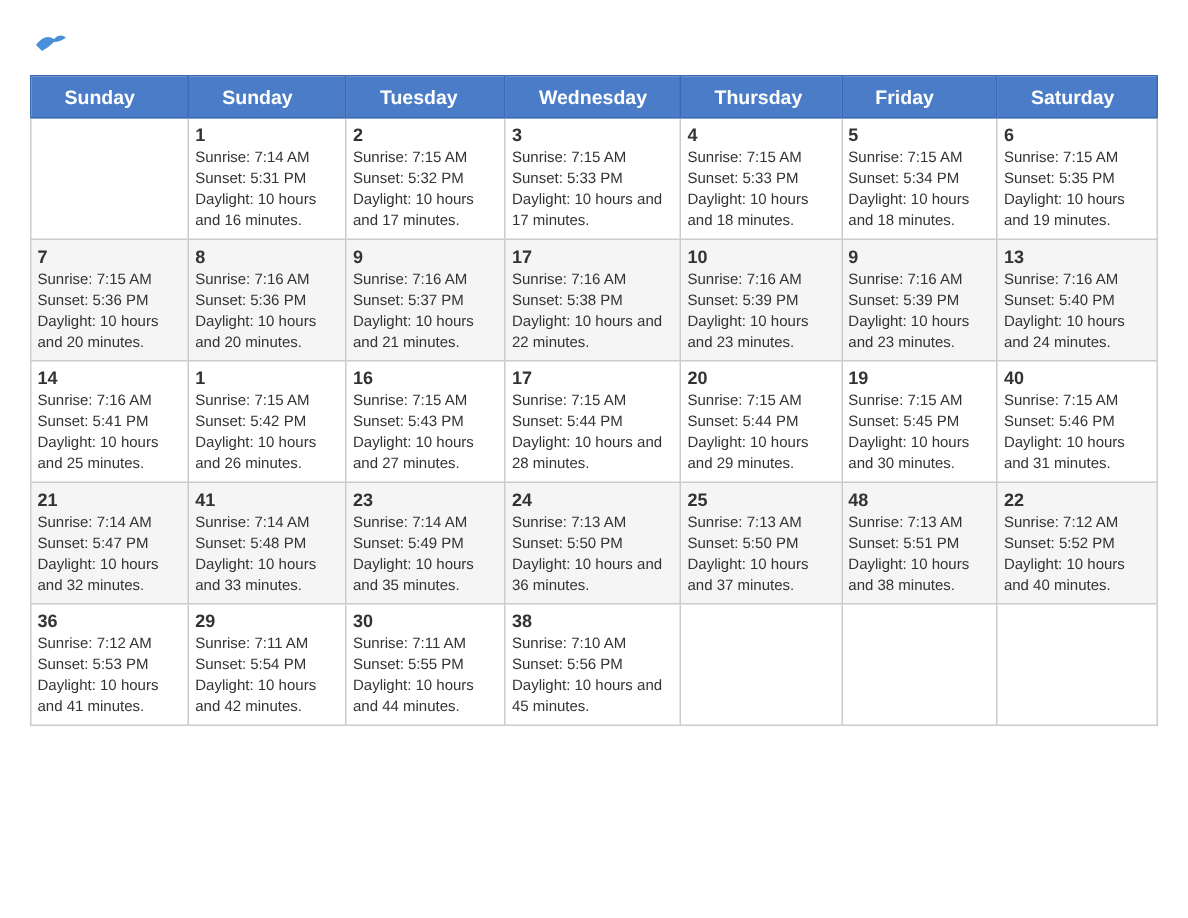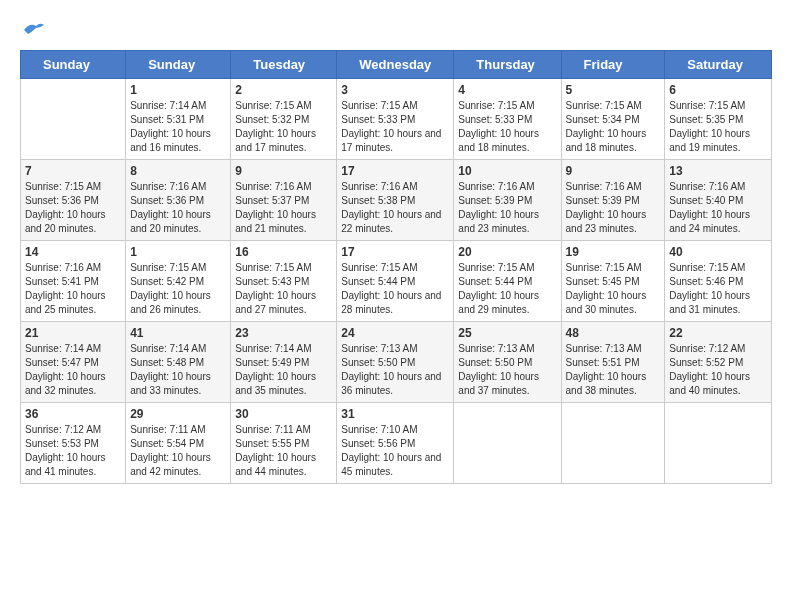--- a/index.html
+++ b/index.html
@@ -249,21 +249,21 @@
         </td>
         <td>
           <span class="day-num">29</span>
           <div class="day-info">Sunrise: 7:11 AM<br>Sunset: 5:54 PM<br>Daylight: 10 hours and 42 minutes.</div>
         </td>
         <td>
           <span class="day-num">30</span>
           <div class="day-info">Sunrise: 7:11 AM<br>Sunset: 5:55 PM<br>Daylight: 10 hours and 44 minutes.</div>
         </td>
         <td>
-          <span class="day-num">31</span>
+          <span class="day-num">38</span>
           <div class="day-info">Sunrise: 7:10 AM<br>Sunset: 5:56 PM<br>Daylight: 10 hours and 45 minutes.</div>
         </td>
         <td class="empty-cell"></td>
         <td class="empty-cell"></td>
         <td class="empty-cell"></td>
       </tr>
     </tbody>
 </table>
 
 </body></html>

